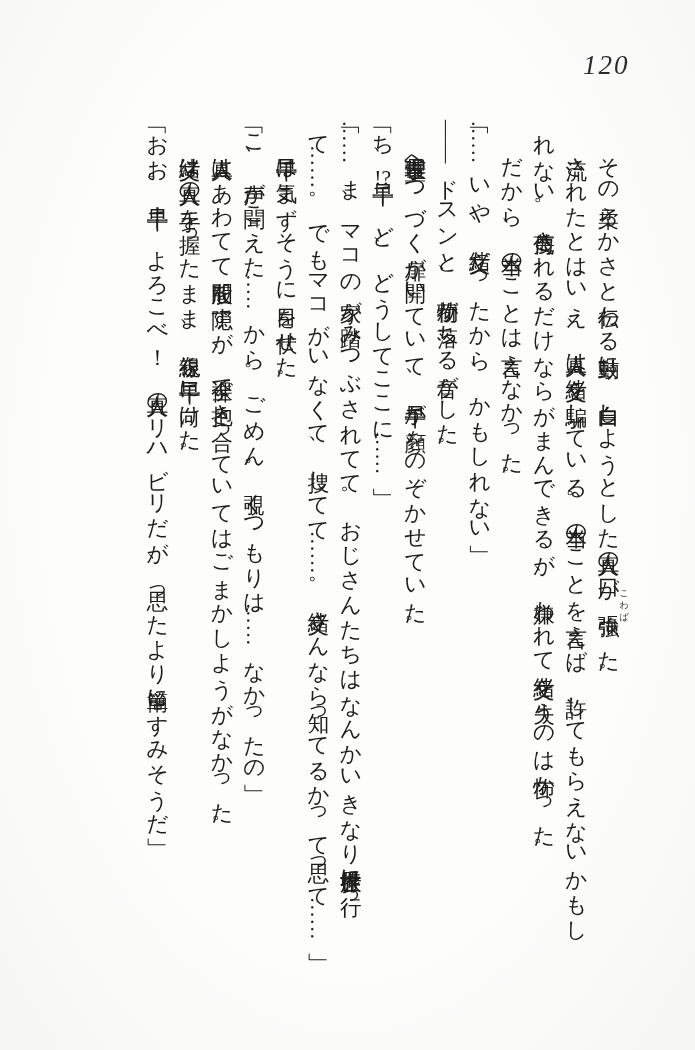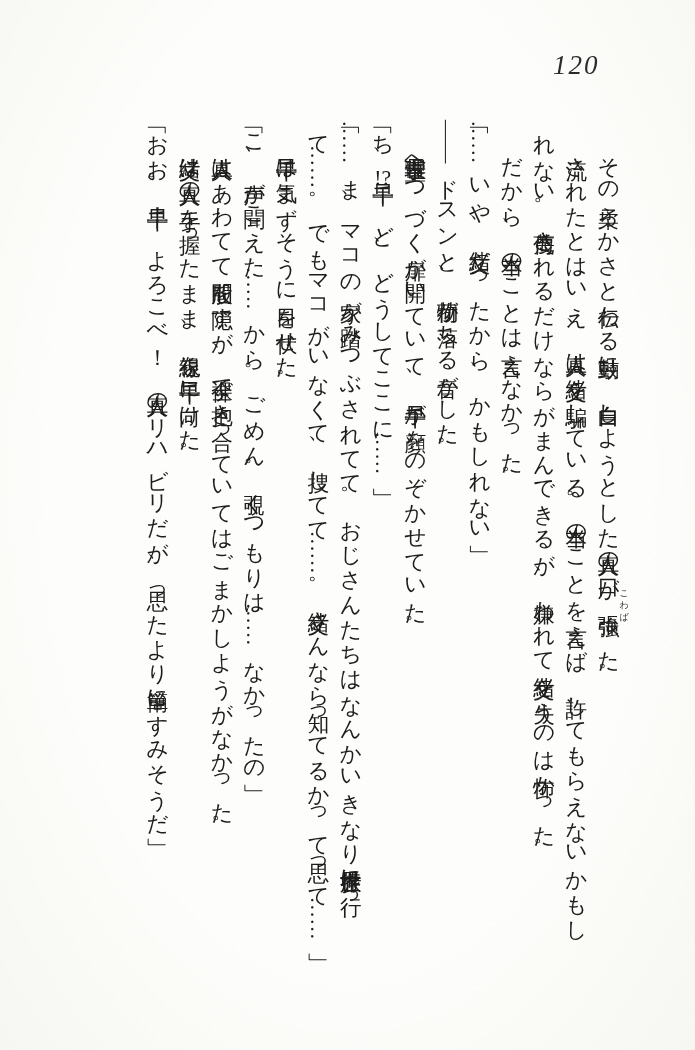--- a/index.html
+++ b/index.html
@@ -10,21 +10,21 @@
     background: #fbfbf8;
     background-image: radial-gradient(ellipse at 50% 45%, #fdfdfb 60%, #f6f6f2 100%);
     font-family: "Liberation Serif", "DejaVu Serif", serif;
     color: #1d1d1d;
   }
   .page {
     position: absolute; inset: 0;
   }
   .page-number {
     position: absolute;
-    top: 50px; left: 553px;
+    top: 50px; left: 583px;
     font-size: 27px;
     font-style: italic;
     letter-spacing: 2px;
     color: #2b2b2b;
   }
   .text-block {
     position: absolute;
     top: 120px; right: 66px;
     width: 562px; height: 830px;
     writing-mode: vertical-rl;

